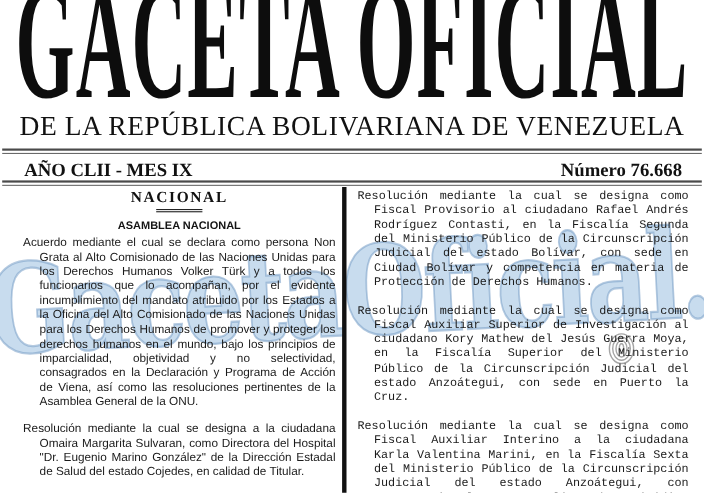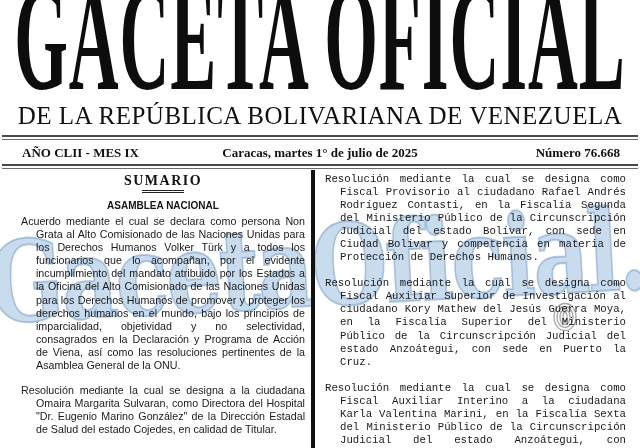--- a/index.html
+++ b/index.html
@@ -77,21 +77,21 @@
     border-bottom: 1px solid #6a6a6a;
   }
   .rule-top { margin-top: 5px; }
 
   .infobar {
     position: relative;
     height: 24px;
     padding: 4px 22px 0 22px;
     font-family: "Liberation Serif", serif;
     font-weight: 700;
-    font-size: 13px;
+    font-size: 17px;
     color: #111;
   }
   .infobar-left  { position: absolute; left: 22px; top: 5px; }
   .infobar-center{ position: absolute; left: 0; right: 0; top: 5px; text-align: center; }
   .infobar-right { position: absolute; right: 20px; top: 5px; }
 
   .columns {
     display: flex;
     height: 279px;
     overflow: hidden;
@@ -156,30 +156,29 @@
 
   <div class="masthead">
     <div class="masthead-title">GACETA OFICIAL</div>
   </div>
   <div class="masthead-subtitle">DE LA REPÚBLICA BOLIVARIANA DE VENEZUELA</div>
 
   <div class="rule-double rule-top"></div>
 
   <div class="infobar">
     <span class="infobar-left">AÑO CLII  -  MES IX</span>
-    <span class="infobar-center">Caracas, martes 1° de julio de 2025</span>
     <span class="infobar-right">Número 76.668</span>
   </div>
 
   <div class="rule-double"></div>
 
   <div class="columns">
 
     <div class="col-left">
-      <div class="sumario">SUMARIO</div>
+      <div class="sumario">NACIONAL</div>
       <div class="sumario-underline"></div>
 
       <div class="sec-heading">ASAMBLEA NACIONAL</div>
       <div class="para">Acuerdo mediante el cual se declara como persona Non Grata al Alto Comisionado de las Naciones Unidas para los Derechos Humanos Volker Türk y a todos los funcionarios que lo acompañan, por el evidente incumplimiento del mandato atribuido por los Estados a la Oficina del Alto Comisionado de las Naciones Unidas para los Derechos Humanos de promover y proteger los derechos humanos en el mundo, bajo los principios de imparcialidad, objetividad y no selectividad, consagrados en la Declaración y Programa de Acción de Viena, así como las resoluciones pertinentes de la Asamblea General de la ONU.</div>
 
       <div class="para">Resolución mediante la cual se designa a la ciudadana Omaira Margarita Sulvaran, como Directora del Hospital "Dr. Eugenio Marino González" de la Dirección Estadal de Salud del estado Cojedes, en calidad de Titular.</div>
 
     </div>
 
     <div class="col-divider"></div>

